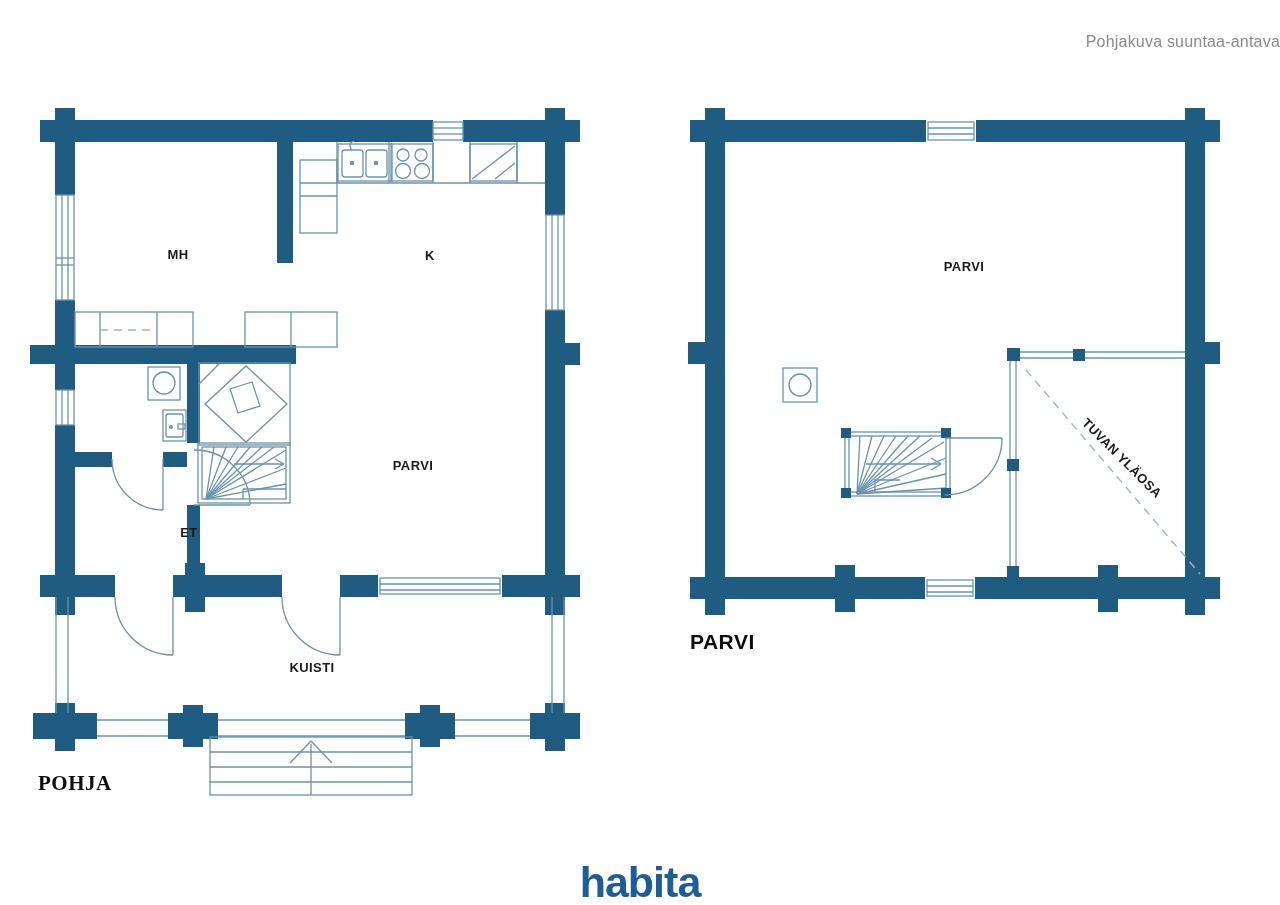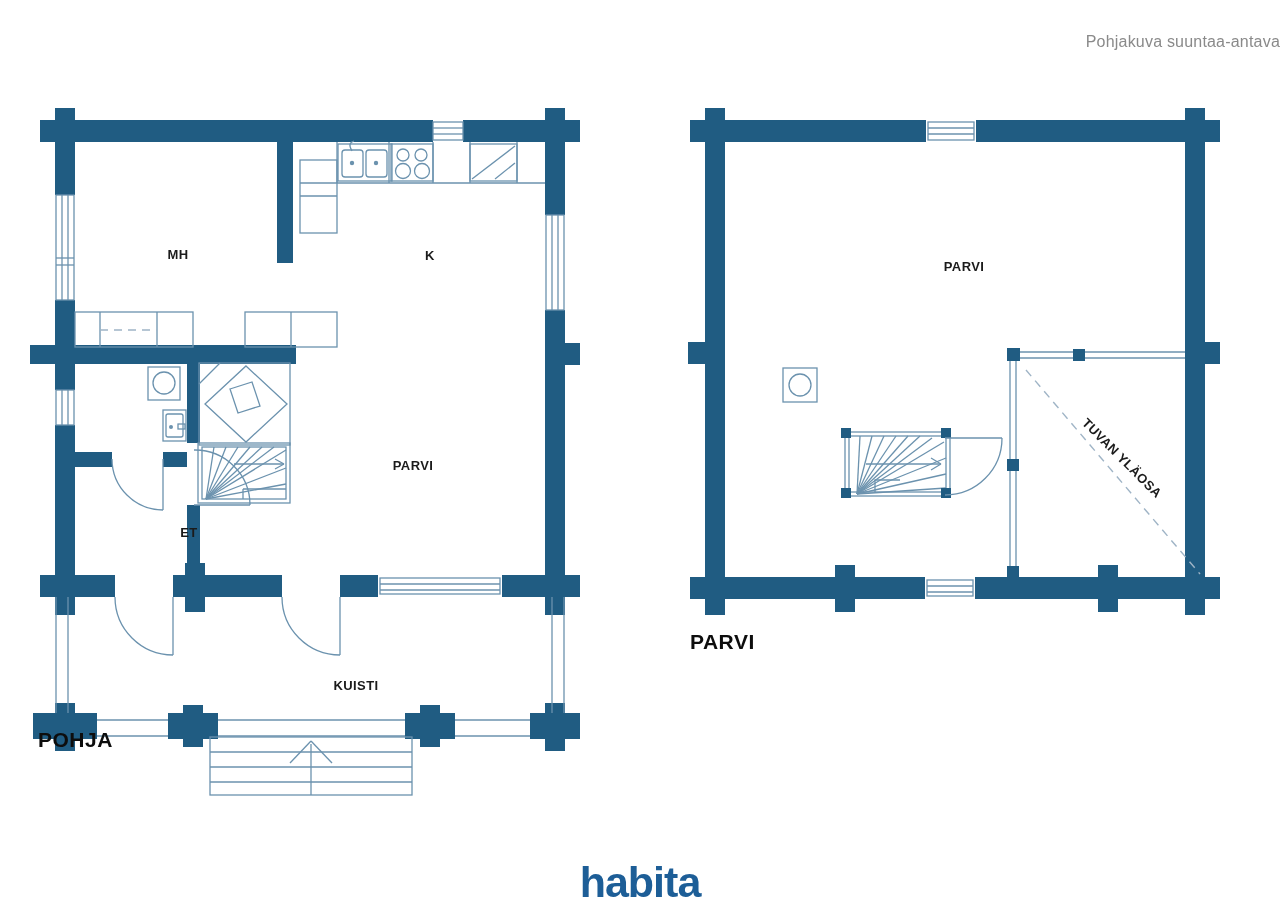--- a/index.html
+++ b/index.html
@@ -283,21 +283,21 @@
       <g>
         <line class="dash" x1="1026" y1="370" x2="1200" y2="574"></line>
       </g>
     </g>
   </svg>
 
   <div class="lbl" style="left:178px;top:234px;margin-top:20px;">MH</div>
   <div class="lbl" style="left:430px;top:255px;">K</div>
   <div class="lbl" style="left:413px;top:465px;">PARVI</div>
   <div class="lbl" style="left:146px;top:532px;margin-left:43px;">ET</div>
-  <div class="lbl" style="left:312px;top:685px;margin-left:44px;">KUISTI</div>
+  <div class="lbl" style="left:312px;top:667px;">KUISTI</div>
   <div class="lbl" style="left:964px;top:266px;">PARVI</div>
   <div class="lbl lbl-rot" style="left:1122px;top:458px;">TUVAN YLÄOSA</div>
 
-  <div class="caption" style="left:38px;top:728px;">POHJA</div>
+  <div class="caption" style="left:38px;top:771px;font-family:Liberation Serif, serif;">POHJA</div>
   <div class="caption" style="left:690px;top:630px;">PARVI</div>
 
   <div id="brand-logo">habita</div>
 </div>
 
 </body></html>

